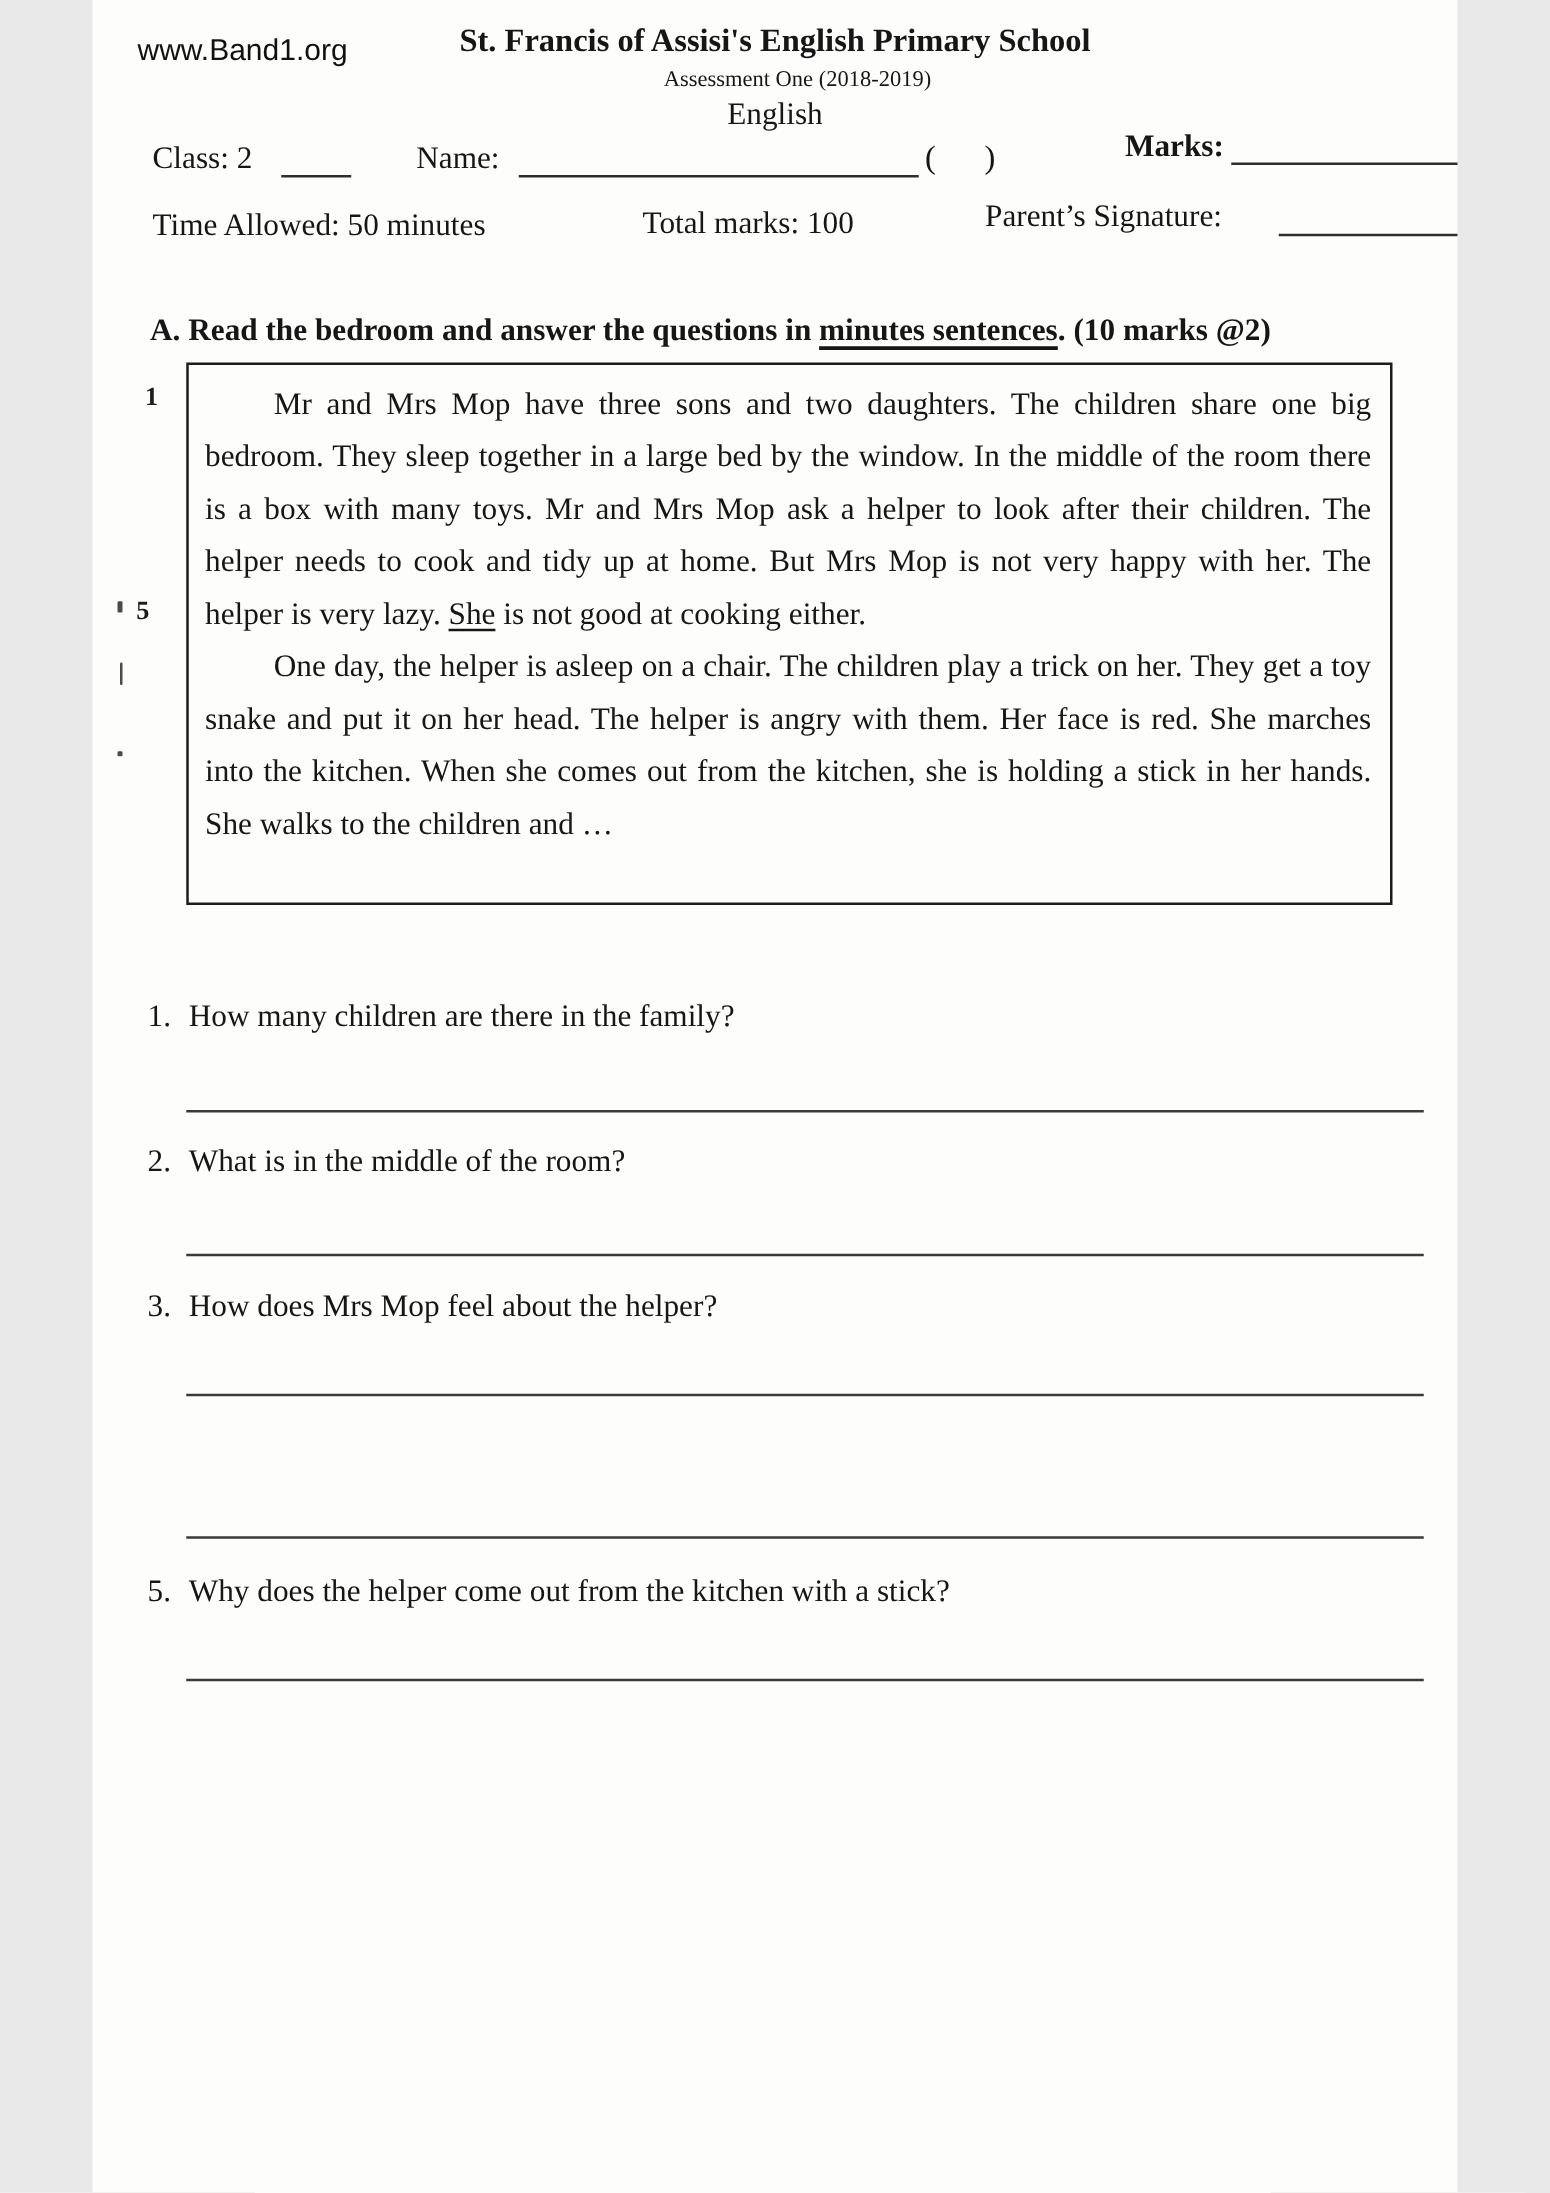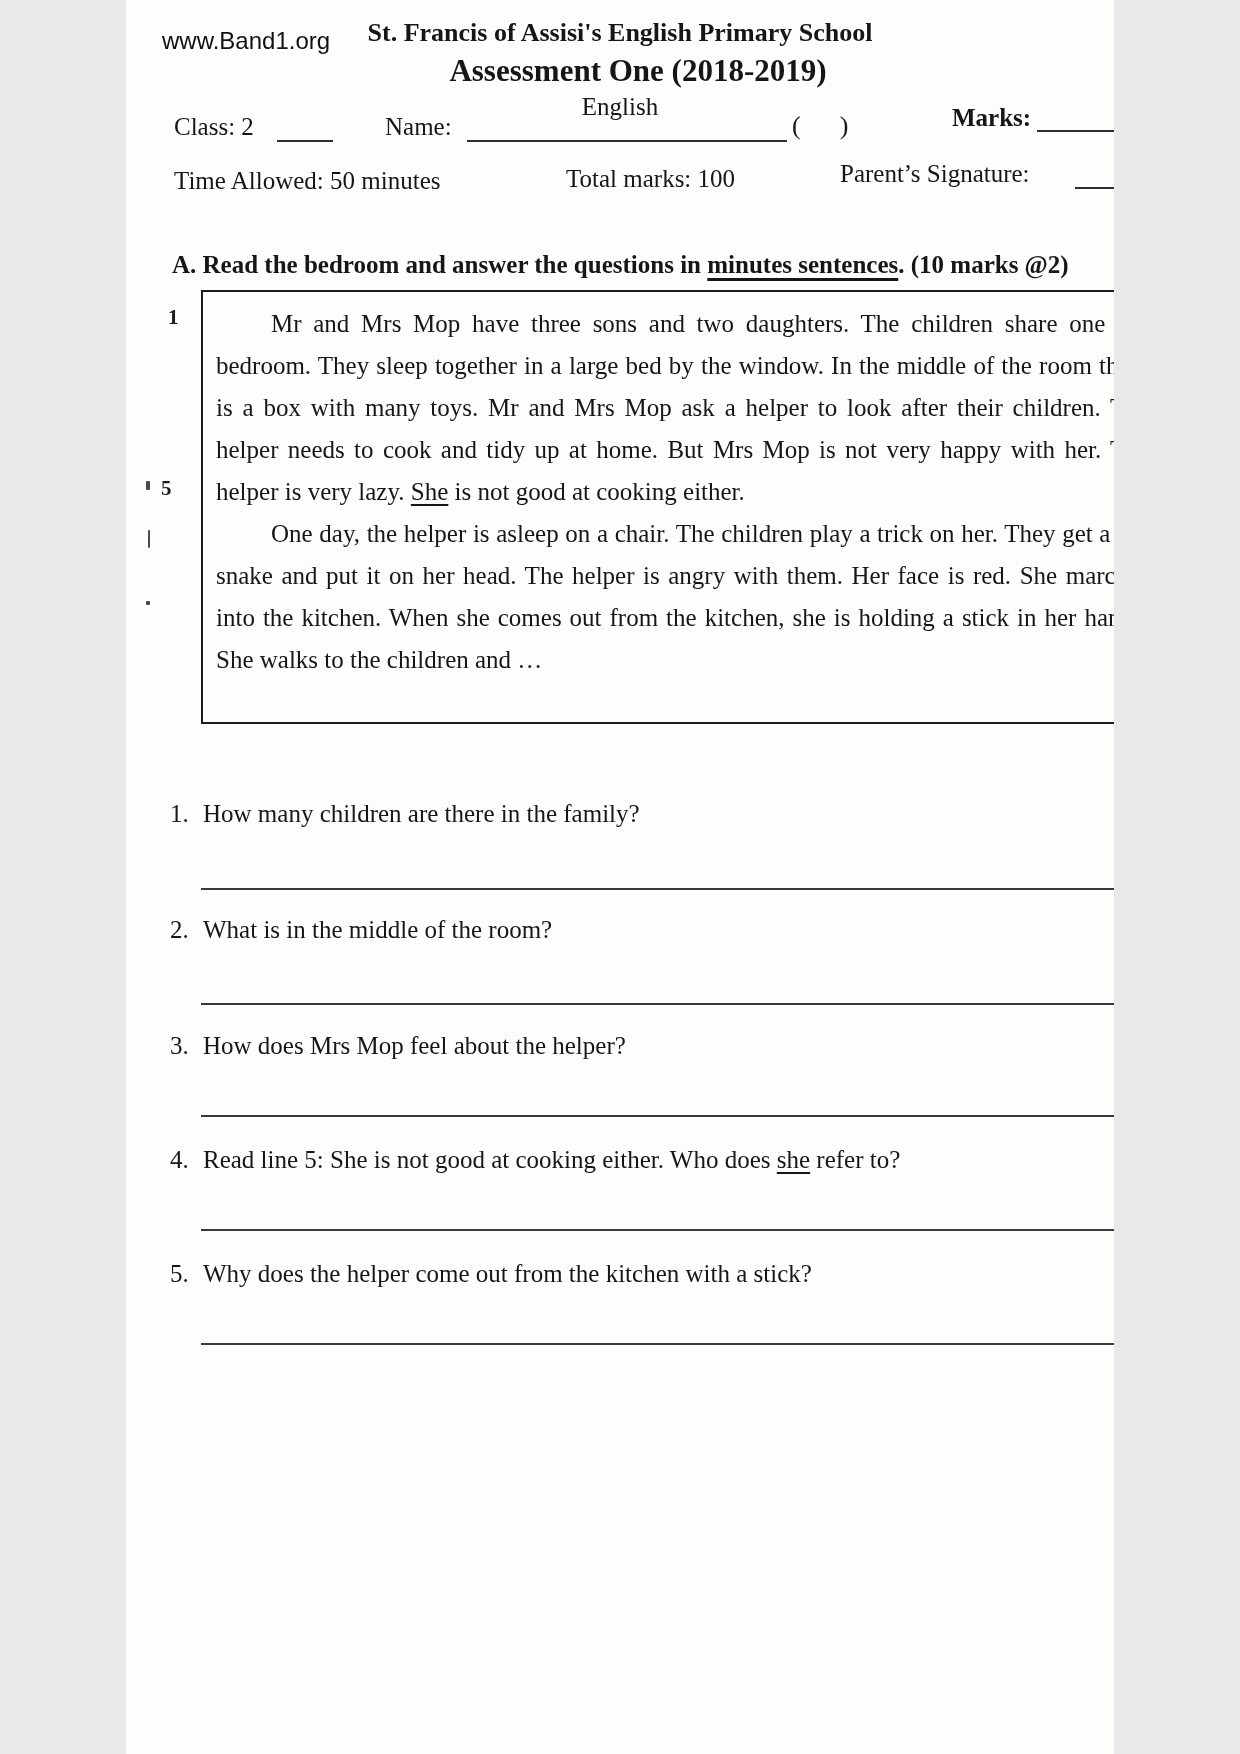--- a/index.html
+++ b/index.html
@@ -1,36 +1,36 @@
 <!DOCTYPE html>
 <html><head>
 <meta charset="utf-8">
 <style>
   * { margin:0; padding:0; box-sizing:border-box; }
   html, body { background:#e9e9e9; }
   .page {
     position:relative;
-    width:988px; height:1754px;
+    width:1092px; height:1754px;
     margin:0 auto;
     background:#fdfdfc;
     color:#161616;
     font-family:"Liberation Serif", serif;
     font-size:25px;
     overflow:hidden;
   }
 
   .watermark {
     position:absolute; left:36px; top:27px;
     font-family:"Liberation Sans", sans-serif;
     font-size:24px; color:#111;
   }
 
   .titles { position:absolute; top:18px; left:0; width:100%; text-align:center; }
   .school { font-weight:bold; font-size:26px; }
-  .assessment { font-weight:bold; font-size:31px; margin-top:5px;padding-left:36px; }
+  .assessment { font-weight:normal; font-size:18px; margin-top:5px;padding-left:36px; }
   .subject { font-size:25px; margin-top:4px; }
 
   .fld { position:absolute; white-space:nowrap; }
   .pre { white-space:pre; }
 
   .blank {
     position:absolute; height:0;
     border-bottom:2px solid #2e2e2e;
   }
 
@@ -115,23 +115,20 @@
   <div class="question q2">
     <span class="qnum">2.</span><span><span>What is in the middle of the room?</span></span>
   </div>
   <div class="answer-line al2"></div>
 
   <div class="question q3">
     <span class="qnum">3.</span><span><span>How does Mrs Mop feel about the helper?</span></span>
   </div>
   <div class="answer-line al3"></div>
 
-  <div class="question q4">
-    <span class="qnum">4.</span><span><span>Read line 5: She is not good at cooking either. Who does </span><u>she</u><span> refer to?</span></span>
-  </div>
   <div class="answer-line al4"></div>
 
   <div class="question q5">
     <span class="qnum">5.</span><span><span>Why does the helper come out from the kitchen with a stick?</span></span>
   </div>
   <div class="answer-line al5"></div>
 
 
   <div class="mark" style="left:1098px; top:184px; width:11px; height:3px;"></div>
   <div class="mark" style="left:1101px; top:214px; width:10px; height:3px;"></div>

